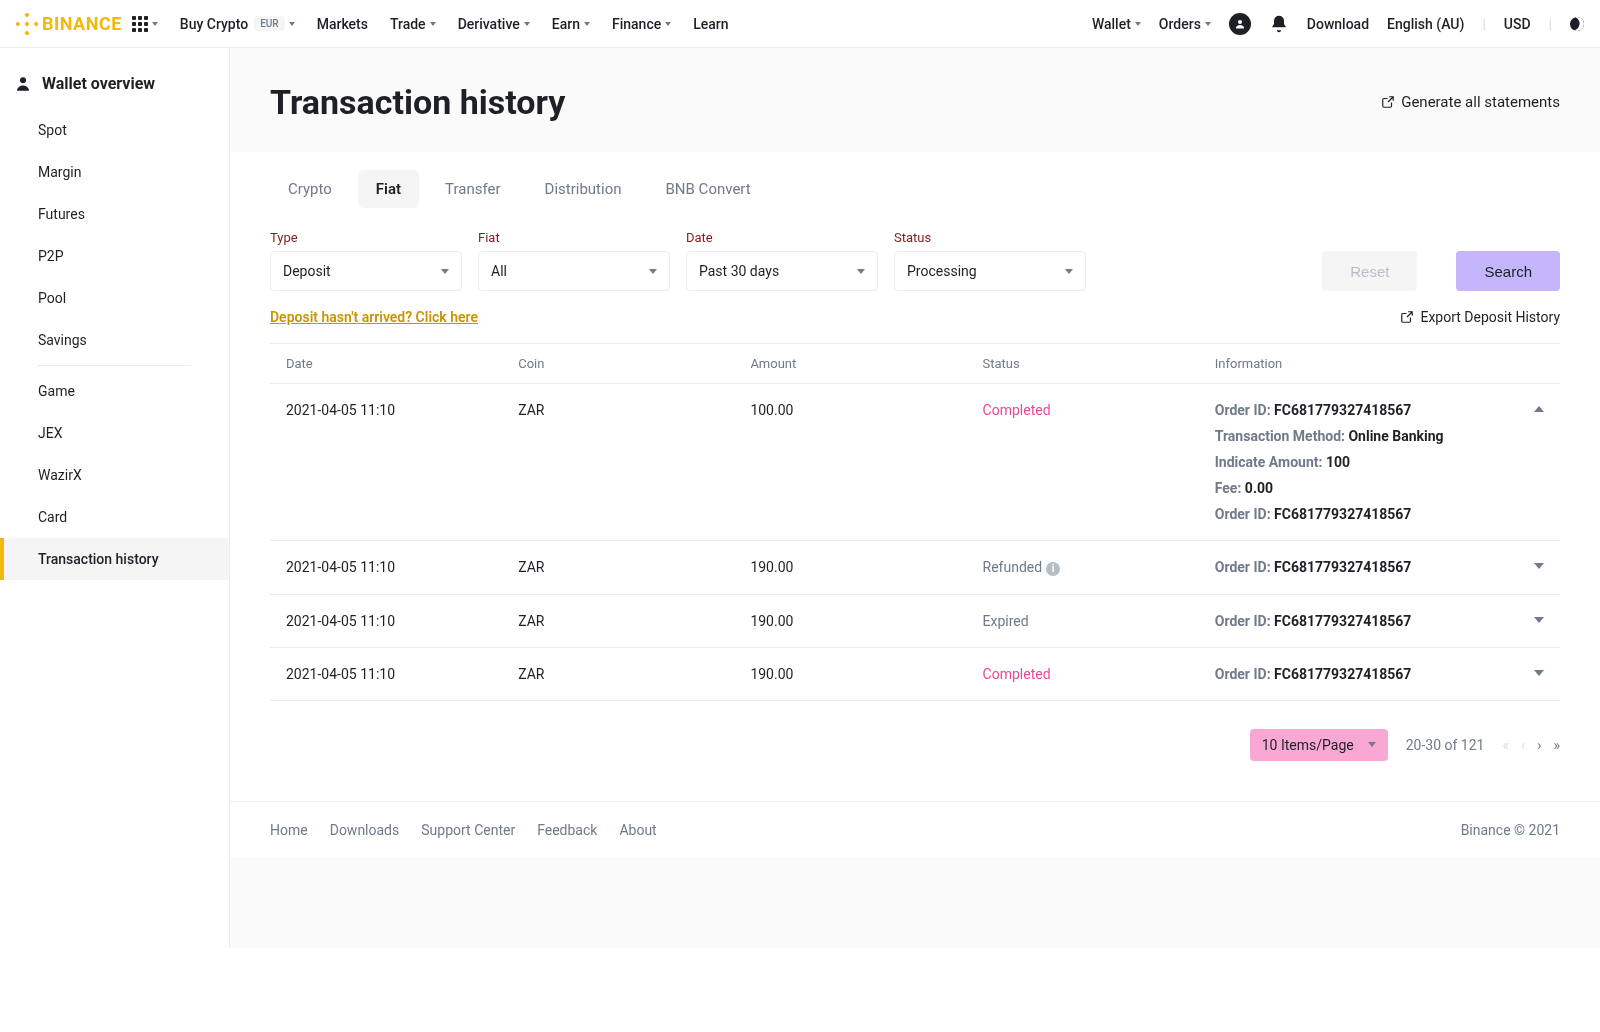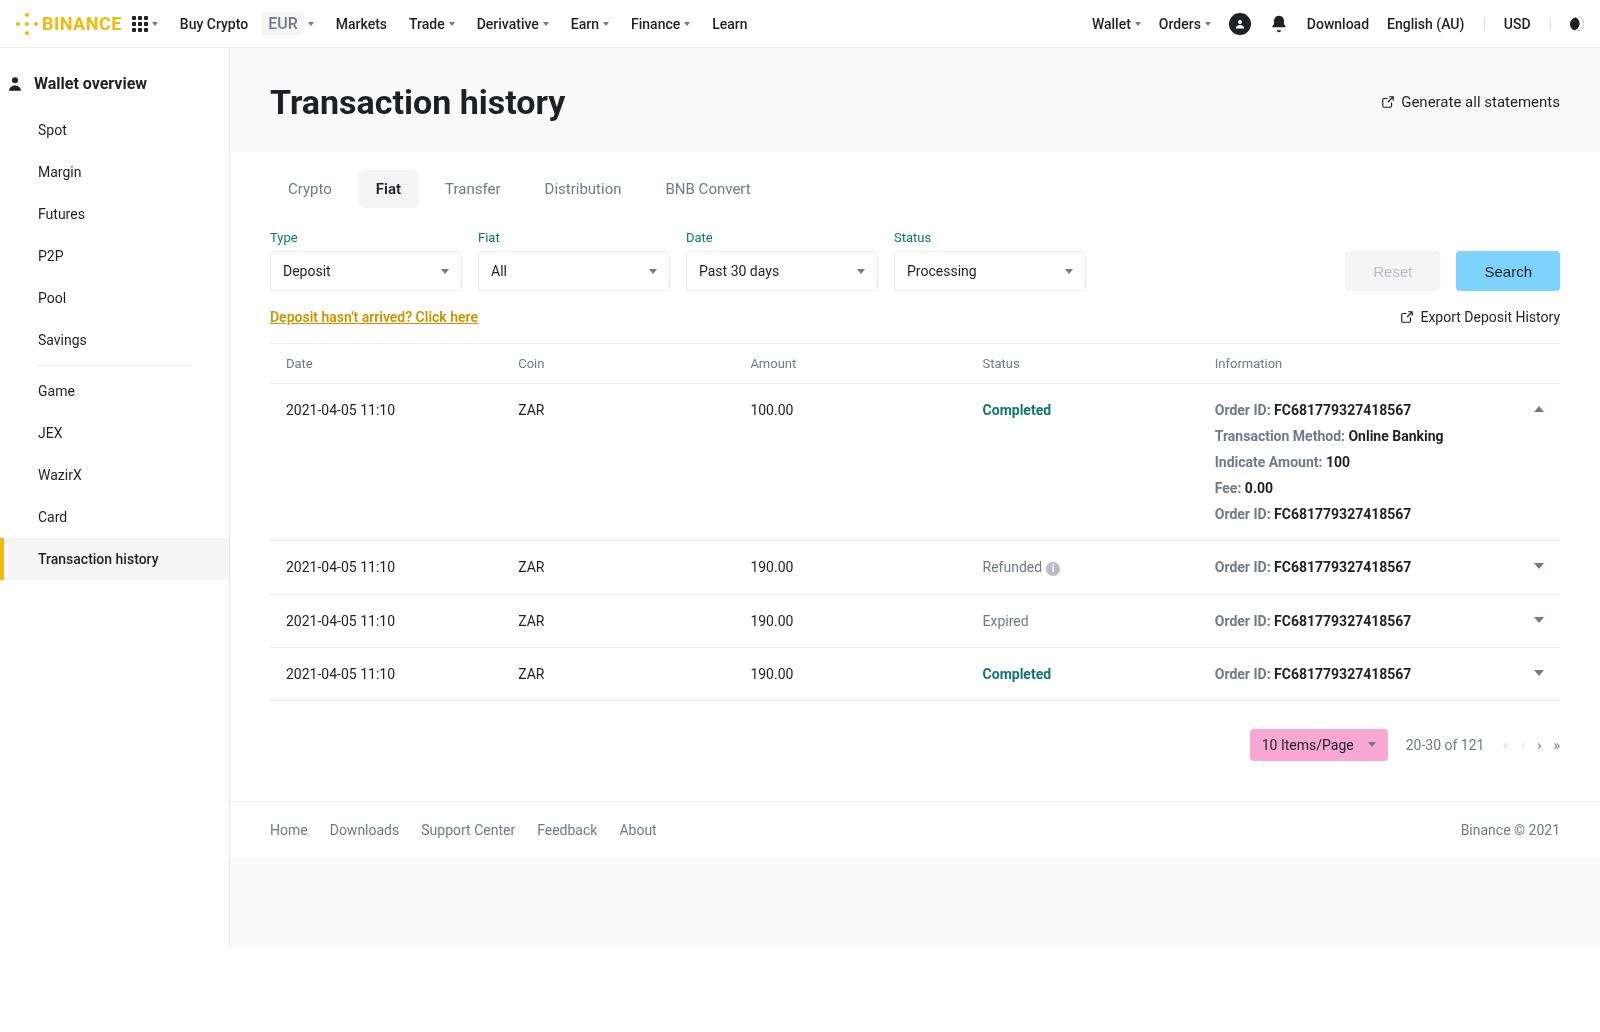--- a/index.html
+++ b/index.html
@@ -3,62 +3,62 @@
 <meta charset="utf-8">
 <style>
 * { box-sizing: border-box; margin: 0; padding: 0; }
 body { font-family: -apple-system, BlinkMacSystemFont, "Segoe UI", Roboto, Helvetica, Arial, sans-serif; color: #1e2026; background: #fff; width: 1600px; }
 
 .topbar { height: 48px; border-bottom: 1px solid #eaecef; display: flex; align-items: center; padding: 16px 16px; font-size: 14px; }
 .logo { display: flex; align-items: center; color: #f0b90b; font-weight: 700; font-size: 18px; letter-spacing: 0.5px; margin-right: 10px; }
 .logo svg { margin-right: 4px; }
 .nav-left { display: flex; align-items: center; gap: 22px; }
 .nav-item { display: flex; align-items: center; gap: 4px; color: #1e2026; cursor: pointer; font-weight: 500; }
-.currency-pill { background: #f5f5f5; border-radius: 4px; padding: 2px 6px; font-size: 16px; color: #707a8a; margin-left: 10px; }
+.currency-pill { background: #f5f5f5; border-radius: 4px; padding: 2px 6px; font-size: 10px; color: #707a8a; margin-left: 2px; }
 .nav-right { margin-left: auto; display: flex; align-items: center; gap: 18px; }
 .caret { width: 0; height: 0; border-left: 4px solid transparent; border-right: 4px solid transparent; border-top: 5px solid #707a8a; }
 .caret.sm { border-left-width: 3px; border-right-width: 3px; border-top-width: 4px; }
 .icon-circle { width: 22px; height: 22px; border-radius: 50%; background: #1e2026; display: flex; align-items: center; justify-content: center; color: #fff; }
 .sep { color: #d8dce1; }
 .theme-toggle { width: 14px; height: 14px; border-radius: 50%; background: #1e2026; box-shadow: inset -4px -2px 0 0 #fff; transform: rotate(-20deg); }
 
 .body-wrap { display: flex; }
 .sidebar { width: 230px; border-right: 1px solid #eaecef; padding-top: 18px; min-height: 900px; }
-.sb-header { display: flex; align-items: center; gap: 10px; padding: 8px 6px 16px; font-weight: 700; font-size: 16px; }
+.sb-header { display: flex; align-items: center; gap: 10px; padding: 8px 6px 16px; font-weight: 700; font-size: 16px; margin-left: 8px; }
 .sb-item { padding: 13px 18px 13px 38px; font-size: 14px; color: #1e2026; cursor: pointer; }
 .sb-divider { height: 1px; background: #eaecef; margin: 4px 38px; }
 .sb-item.active { background: #f5f5f5; position: relative; font-weight: 500; }
 .sb-item.active::before { content: ""; position: absolute; left: 0; top: 0; bottom: 0; width: 4px; background: #f0b90b; }
 
 .main { flex: 1; background: #fafafa; }
 .page-head { padding: 34px 40px 30px; display: flex; align-items: center; justify-content: space-between; }
 .page-title { font-size: 34px; font-weight: 700; }
 .gen-link { display: flex; align-items: center; gap: 6px; color: #1e2026; cursor: pointer; font-size: 15px; }
 
 .panel { background: #fff; padding: 18px 40px 40px; }
 .tabs { display: flex; gap: 8px; margin-bottom: 22px; }
 .tab { padding: 10px 18px; border-radius: 6px; color: #707a8a; cursor: pointer; font-size: 15px; }
 .tab.active { background: #f5f5f5; color: #1e2026; font-weight: 600; }
 
 .filters { display: flex; gap: 16px; align-items: flex-end; margin-bottom: 18px; }
 .filter { display: flex; flex-direction: column; gap: 6px; }
-.filter label { font-size: 13px; color: #0f766e; }
+.filter label { font-size: 13px; color: #7f1d1d; }
 .select { width: 192px; height: 40px; border: 1px solid #eaecef; border-radius: 4px; display: flex; align-items: center; justify-content: space-between; padding: 0 12px; font-size: 14px; cursor: pointer; background: #fff; }
 .btn { height: 40px; padding: 0 28px; border-radius: 4px; border: none; font-size: 15px; font-weight: 500; cursor: pointer; }
 .btn-reset { background: #f5f5f5; color: #b7bdc6; margin-left: auto; cursor: not-allowed; }
-.btn-search { background: #7dd3fc; color: #1e2026; }
+.btn-search { background: #c4b5fd; color: #1e2026; margin-left: 23px; }
 
 .link-row { display: flex; justify-content: space-between; align-items: center; margin-bottom: 18px; gap: 36px; }
 .help-link { color: #c99400; text-decoration: underline; font-size: 14px; font-weight: 600; cursor: pointer; }
 .export-link { display: flex; align-items: center; gap: 6px; color: #1e2026; cursor: pointer; font-size: 14px; }
 
 .table { width: 100%; border-collapse: collapse; }
 .table th { text-align: left; font-weight: 400; color: #707a8a; font-size: 13px; padding: 12px 16px; border-bottom: 1px solid #eaecef; border-top: 1px solid #eaecef; }
 .table td { padding: 18px 16px; border-bottom: 1px solid #eaecef; font-size: 14px; color: #1e2026; vertical-align: top; }
-.status-completed { color: #0f766e; font-weight: bold; }
+.status-completed { color: #ec4899; }
 .status-refunded, .status-expired { color: #707a8a; }
 .info-cell { display: flex; justify-content: space-between; align-items: flex-start; gap: 20px; font-weight: bold; }
 .info-line { white-space: nowrap; }
 .info-label { color: #707a8a; }
 .info-details { margin-top: 10px; display: flex; flex-direction: column; gap: 10px; }
 .expand-caret { width: 0; height: 0; border-left: 5px solid transparent; border-right: 5px solid transparent; cursor: pointer; margin-top: 4px; }
 .expand-caret.down { border-top: 6px solid #707a8a; }
 .expand-caret.up { border-bottom: 6px solid #707a8a; }
 .info-icon { display: inline-flex; width: 14px; height: 14px; border-radius: 50%; background: #b7bdc6; color: #fff; align-items: center; justify-content: center; font-size: 10px; margin-left: 4px; font-weight: bold; }
 

